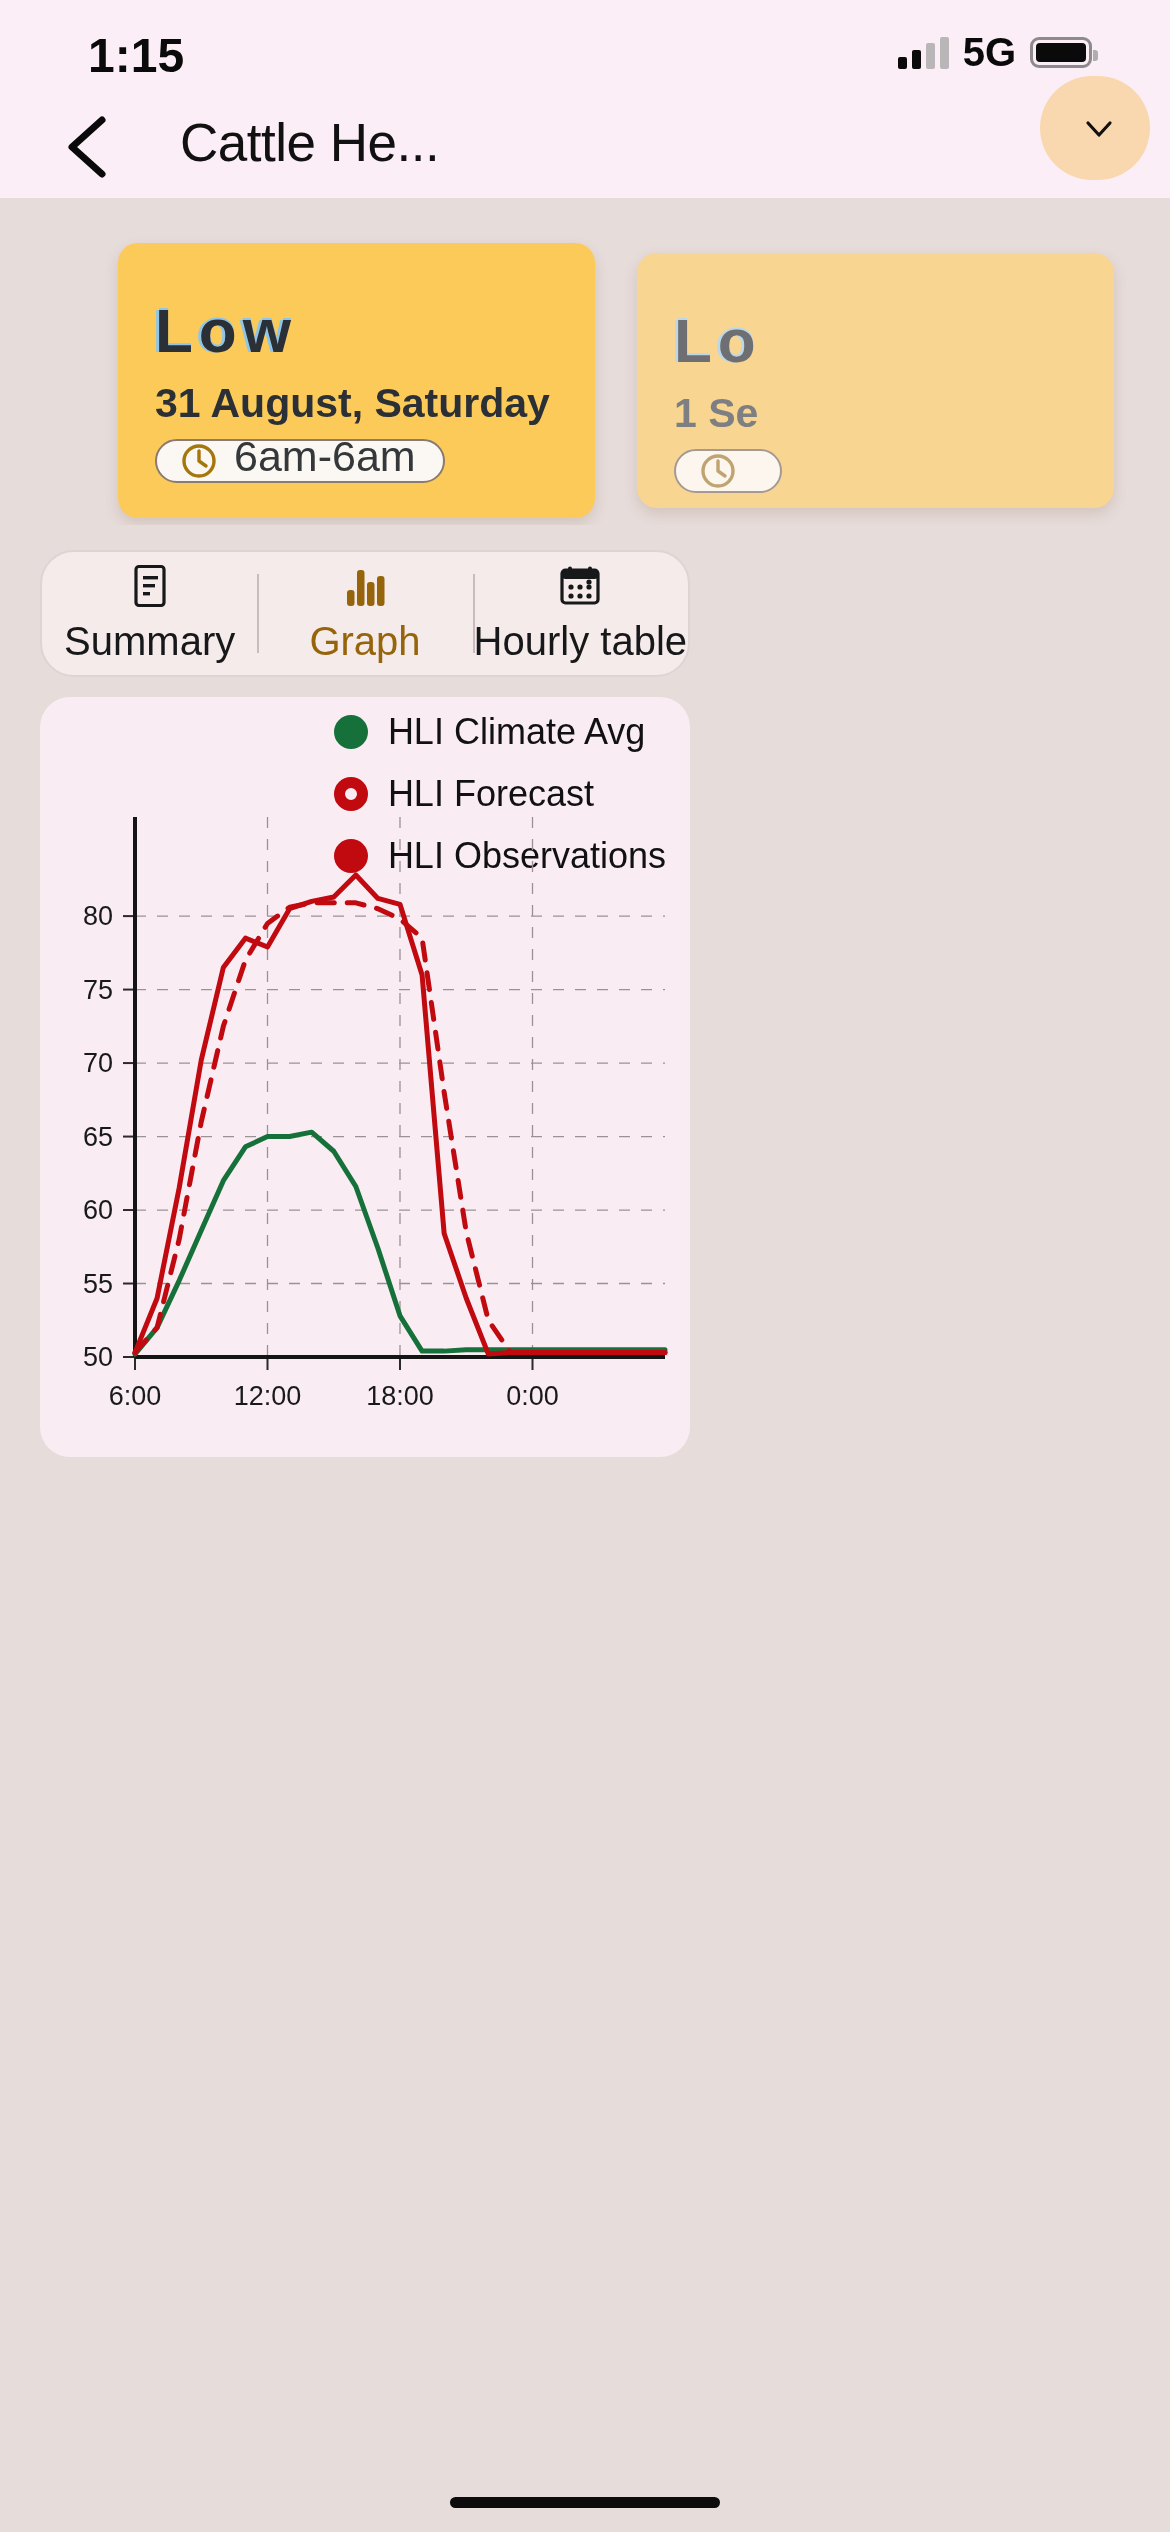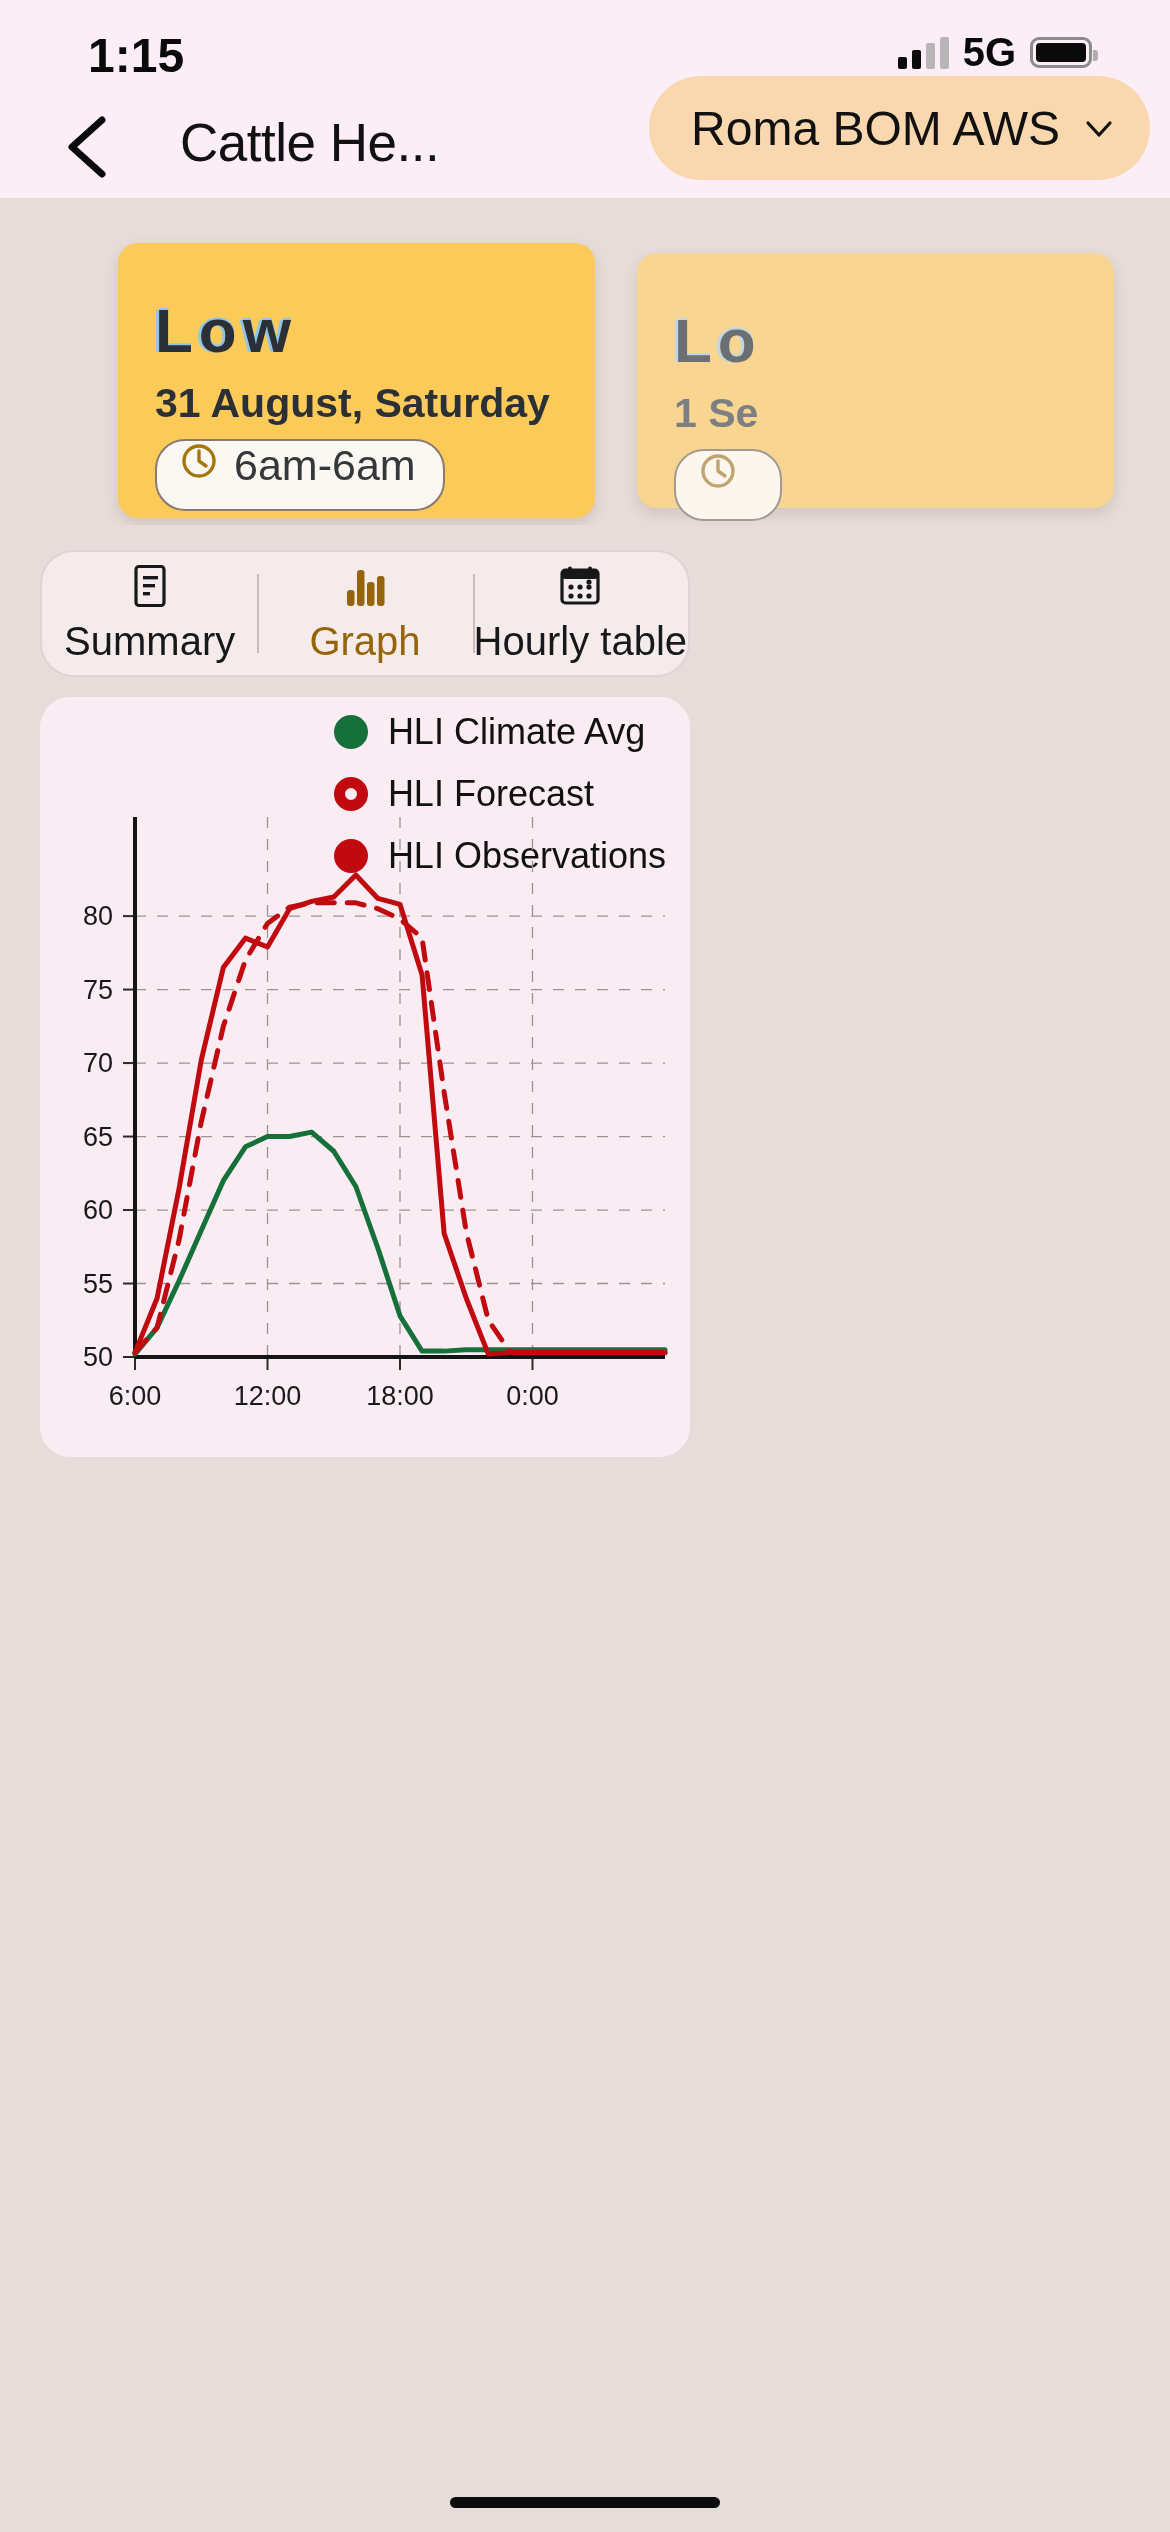--- a/index.html
+++ b/index.html
@@ -99,23 +99,23 @@
   .day-card.next .card-level {
     color: #6d6f72; text-shadow: -3px 0 0 #bcd8e8, 0 -2px 0 #bcd8e8;
   }
   .card-date {
     position: absolute; left: 37px; top: 137px;
     font-size: 41px; font-weight: 700; color: #2b3036; white-space: nowrap;
   }
   .day-card.next .card-date { color: #7d7f82; }
   .time-pill {
     position: absolute; left: 37px; top: 196px;
-    height: 72px; padding: 0 27px 0 22px;
+    height: 44px; padding: 0 27px 0 22px;
     background: #fbf7f2; border: 2px solid #8a7a72; border-radius: 30px;
-    display: flex; align-items: flex-start; gap: 15px; cursor: pointer;
+    display: flex; align-items: flex-end; gap: 15px; cursor: pointer;
   }
   .day-card.next .time-pill { background: #fcf6ee; border-color: #a59a93; }
   .time-pill .clock { width: 40px; height: 40px; flex: none; }
   .time-pill .txt {
     font-size: 43px; font-weight: 500; color: #35383b; white-space: nowrap;
   }
   .day-card.next .time-pill .txt { color: #83858a; }
 
   
   .tabs {
@@ -181,21 +181,20 @@
   </div>
 
   <div class="navbar">
     <div class="back-btn">
       <svg width="64" height="66" viewBox="0 0 64 66">
         <polyline points="44,6 14,33 44,60" fill="none" stroke="#0a0a0a" stroke-width="7" stroke-linecap="round" stroke-linejoin="round"></polyline>
       </svg>
     </div>
     <div class="nav-title">Cattle He...</div>
     <div class="station-pill">
-      <span class="label">Roma BOM AWS</span>
       <svg class="chev-down" viewBox="0 0 34 34">
         <polyline points="6,12 17,24 28,12" fill="none" stroke="#111" stroke-width="3.2" stroke-linecap="round" stroke-linejoin="round"></polyline>
       </svg>
     </div>
   </div>
 
   <div class="content">
 
     <div class="cards">
 

